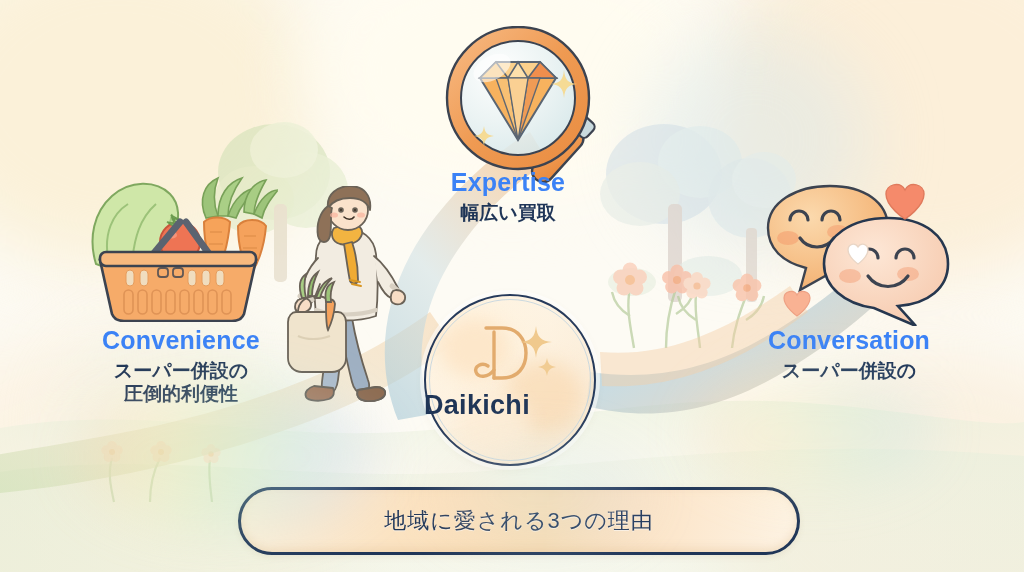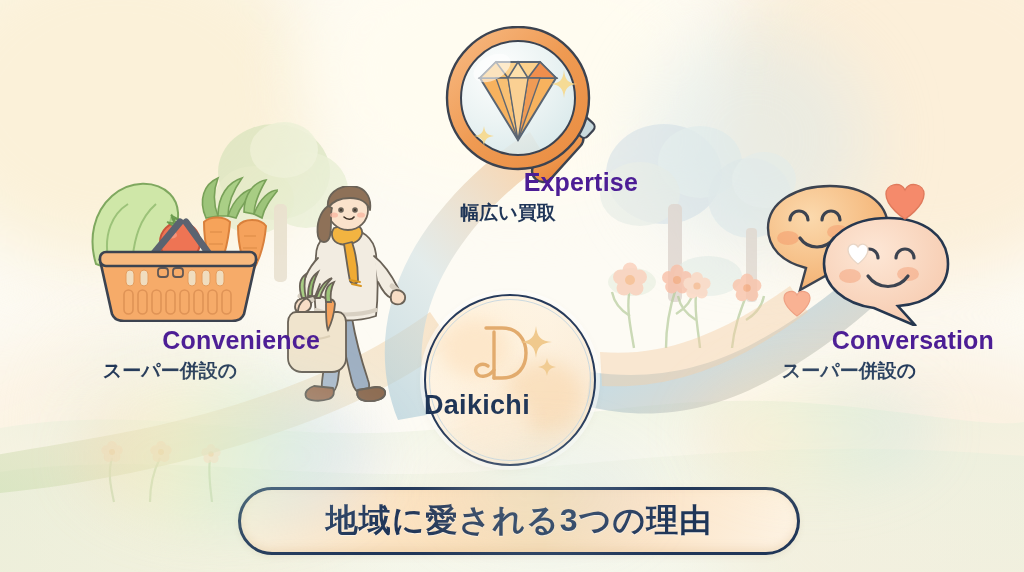--- a/index.html
+++ b/index.html
@@ -39,28 +39,28 @@
   .ribbon{position:absolute;left:0;top:0;width:1024px;height:572px;pointer-events:none;}
 
   
   .node{position:absolute;}
   .node svg{display:block;}
 
   
   .label{position:absolute;text-align:center;color:#1f3557;line-height:1.18;}
   .label .en{
     font-size:25px;font-weight:700;letter-spacing:.2px;
-    color:#4c1d95;white-space:nowrap;text-align:right;
+    color:#3b82f6;white-space:nowrap;
   }
   .label .jp{
     font-size:19px;font-weight:700;color:#1f3557;white-space:nowrap;margin-top:4px;
   }
   .label .jp + .jp{margin-top:1px;}
 
-  #label-convenience{left:20px;top:326px;width:300px;}
+  #label-convenience{left:31px;top:326px;width:300px;}
   #label-expertise{left:378px;top:168px;width:260px;}
   #label-conversation{left:704px;top:326px;width:290px;}
 
   
   #emblem{position:absolute;left:424px;top:294px;width:172px;height:172px;}
   #emblem .ring{
     position:absolute;inset:0;border-radius:50%;
     border:2px solid #263a5b;
     background:
       radial-gradient(circle at 32% 30%, rgba(255,243,222,.95), rgba(253,240,220,.7) 45%, rgba(250,232,208,.55) 70%),
@@ -84,21 +84,21 @@
 
   
   #banner{
     position:absolute;left:238px;top:487px;width:556px;height:62px;
     border:3px solid #1f3557;border-radius:34px;
     background:linear-gradient(100deg,#fdf0dc 0%,#fbe3c2 28%,#f9dcb4 55%,#fce7cd 78%,#fdf3e4 100%);
     box-shadow:inset 0 -3px 8px rgba(222,186,140,.35), 0 2px 6px rgba(150,120,80,.10);
     display:flex;align-items:center;justify-content:center;
   }
   #banner .btxt{
-    font-size:32px;font-weight:700;color:#1f3557;letter-spacing:1px;white-space:nowrap;
+    font-size:22px;font-weight:400;color:#1f3557;letter-spacing:1px;white-space:nowrap;
     text-shadow:0 1px 0 rgba(255,255,255,.5);
     text-align:right;
   }
 </style>
 </head>
 <body>
 
 <div id="stage">
 
   <div class="wash w1"></div>
@@ -459,20 +459,21 @@
         <path d="M40,118 C40,112 48,112 49,118 C48,130 44,140 42,144 C40,140 40,128 40,118 Z" fill="#f5a25c"></path>
         <path d="M40,116 C38,104 42,98 48,96 C45,102 44,108 45,116 Z" fill="#9dc47a"></path>
         <path d="M12,150 C20,154 34,154 44,150" fill="none" stroke="#ddd0b6" stroke-width="2"></path>
       </g>
     </svg>
   </div>
 
   <div class="label" id="label-convenience">
     <div class="en">Convenience</div>
     <div class="jp">スーパー併設の</div>
+    <div class="jp">圧倒的利便性</div>
   </div>
 
   <div class="label" id="label-expertise">
     <div class="en">Expertise</div>
     <div class="jp">幅広い買取</div>
   </div>
 
   <div class="label" id="label-conversation">
     <div class="en">Conversation</div>
     <div class="jp">スーパー併設の</div>

